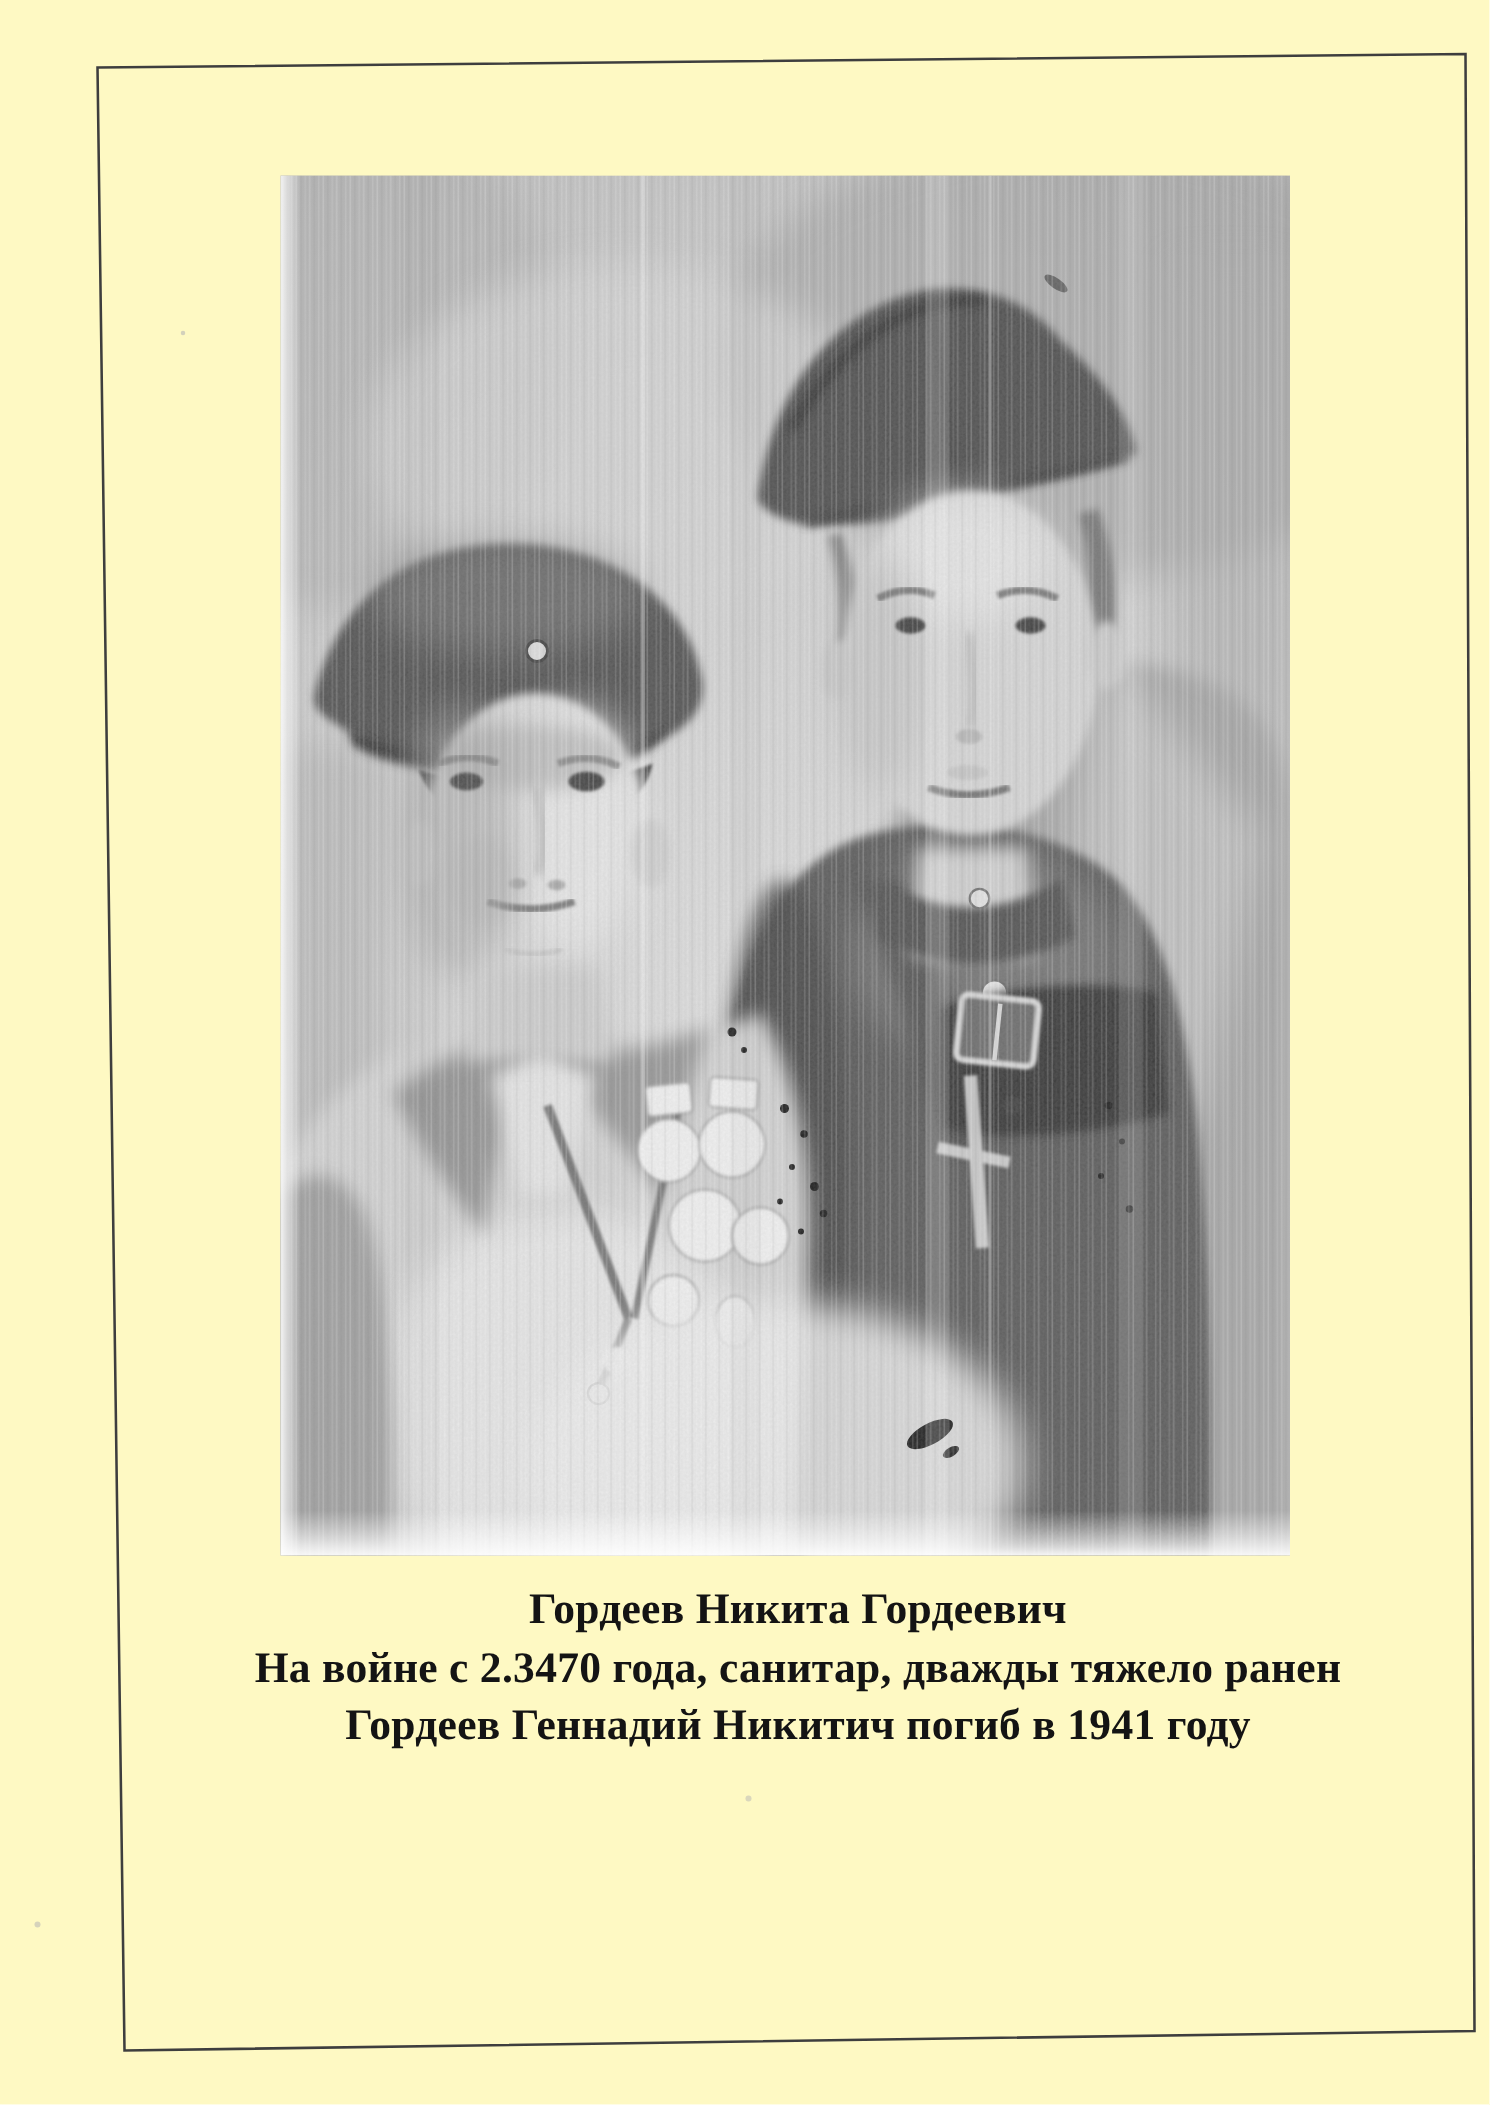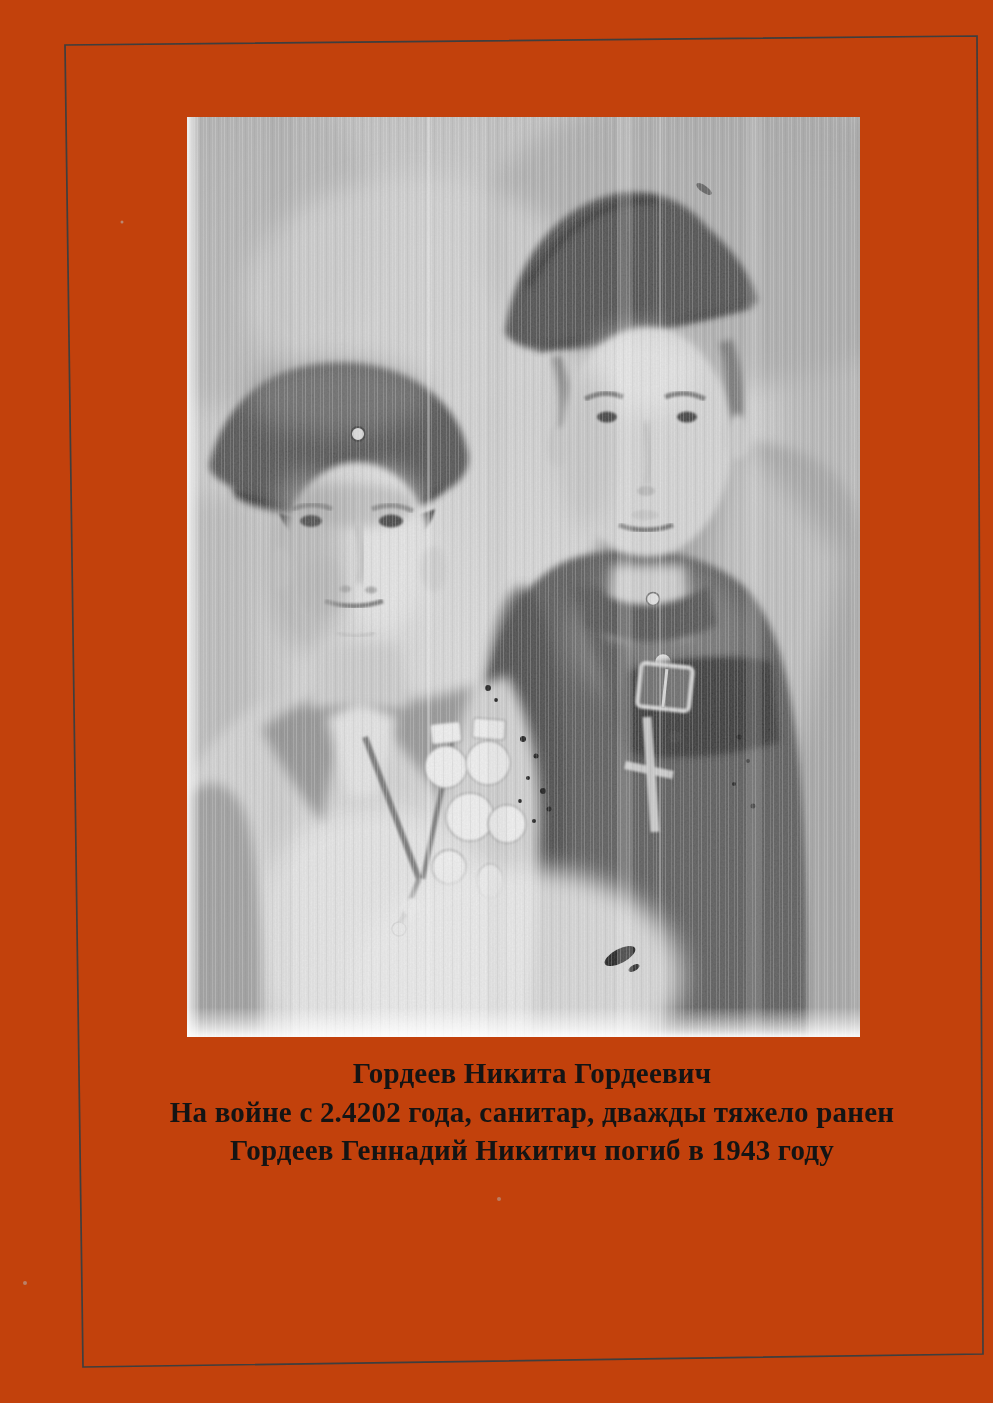--- a/index.html
+++ b/index.html
@@ -1,17 +1,17 @@
 <!DOCTYPE html>
 <html><head>
 <meta charset="utf-8">
 <style>
   html,body{margin:0;padding:0;background:#ffffff;}
   .page{
-    position:relative;width:993px;height:1403px;background:#c2410c;overflow:hidden;
+    position:relative;width:993px;height:1403px;background:#fef9c3;overflow:hidden;
     font-family:"Liberation Serif","DejaVu Serif",serif;
   }
   .overlay{position:absolute;left:0;top:0;width:993px;height:1403px;display:block;}
   .photo{position:absolute;left:187px;top:117px;width:673px;height:920px;margin:0;padding:0;}
   .photo svg{width:100%;height:100%;display:block;}
   .caption{position:absolute;left:73px;top:1054px;width:918px;text-align:center;color:#141414;}
   .caption p{margin:0;font-size:29px;line-height:38.5px;font-weight:700;letter-spacing:0.2px;}
 </style>
 </head>
 <body>
@@ -203,17 +203,17 @@
         <rect width="673" height="920" fill="url(#streaks)"></rect>
         <rect width="673" height="920" filter="url(#grain)" opacity="0.2"></rect>
         <rect x="0" y="890" width="673" height="30" fill="url(#fadeB)"></rect>
         <rect x="0" y="0" width="14" height="920" fill="url(#fadeL)"></rect>
       </g>
     </svg>
   </figure>
 
   <div class="caption">
     <p>Гордеев Никита Гордеевич</p>
-    <p>На войне с 2.4202 года, санитар, дважды тяжело ранен</p>
-    <p>Гордеев Геннадий Никитич погиб в 1943 году</p>
+    <p>На войне с 2.3470 года, санитар, дважды тяжело ранен</p>
+    <p>Гордеев Геннадий Никитич погиб в 1941 году</p>
   </div>
 
 </div>
 
 </body></html>

